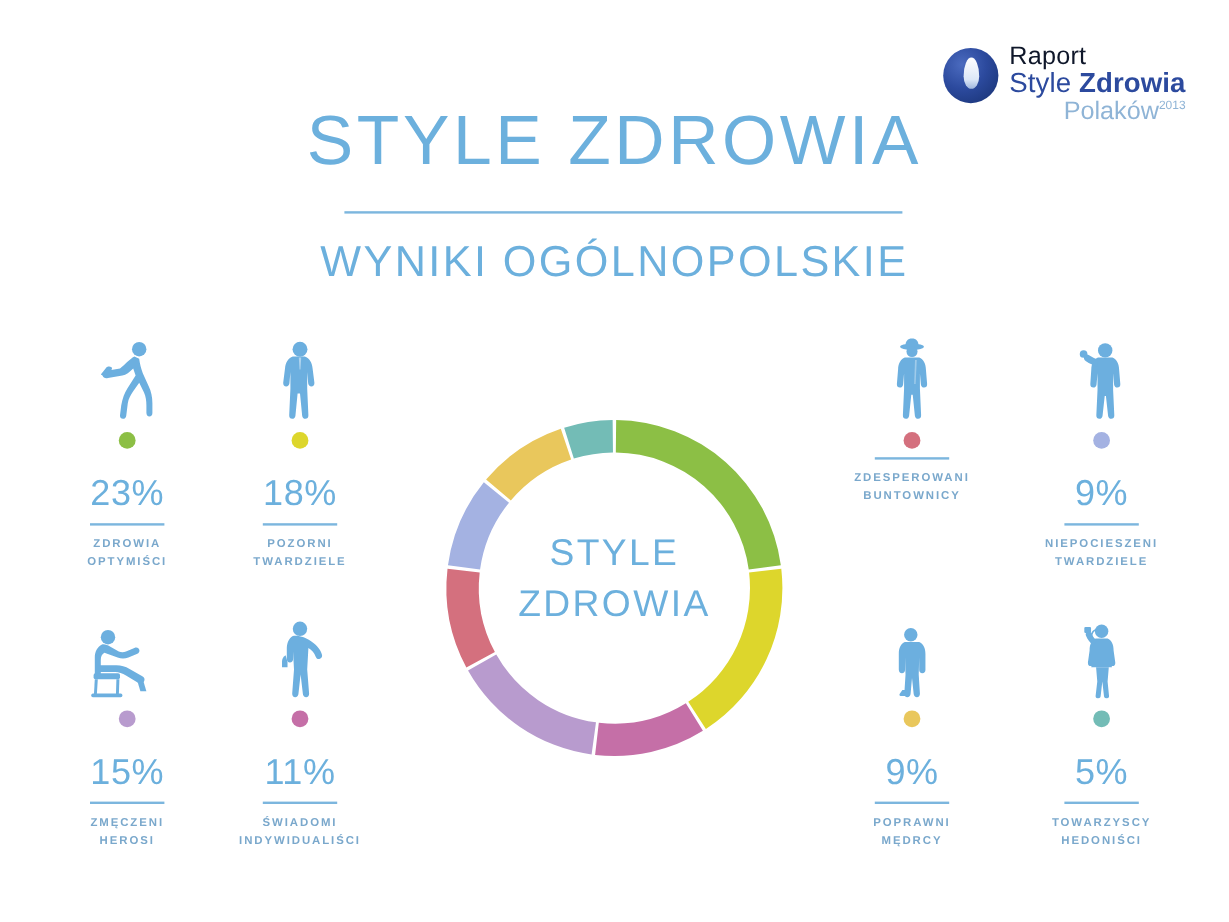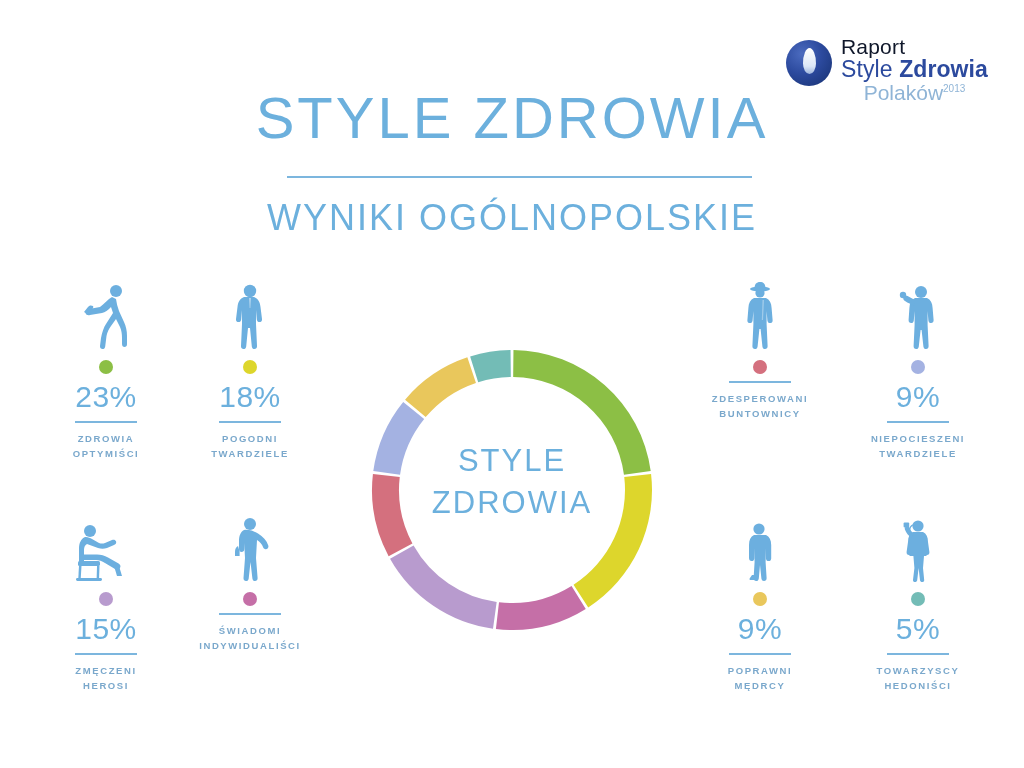--- a/index.html
+++ b/index.html
@@ -16,42 +16,42 @@
       background:radial-gradient(circle at 34% 30%, #4b6bbf 0%, #2c4a9e 45%, #16306f 100%);
       position:relative;flex:none;margin-top:4px;}
   #logo .mark:after{content:"";position:absolute;left:50%;top:18%;
       width:13px;height:26px;margin-left:-6.5px;border-radius:50% 50% 50% 50%/60% 60% 40% 40%;
       background:linear-gradient(180deg,#ffffff 0%,#dce7f7 70%,#9fb6dd 100%);}
   #logo .words{line-height:1.04;text-align:left;}
   #logo .l1{font-size:21px;color:#0f172a;letter-spacing:.2px;}
   #logo .l2{font-size:23px;color:#2c4a9e;letter-spacing:.1px;}
   #logo .l2 b{font-weight:bold;}
   #logo .l2 .thin{font-weight:400;}
-  #logo .l3{font-size:21px;color:#8fb4d6;text-align:center;}
+  #logo .l3{font-size:21px;color:#8fb4d6;text-align:right;}
   #logo .l3 sup{font-size:10px;color:#8fb4d6;vertical-align:super;}
 
   
   #title{position:absolute;top:84px;left:0;width:1024px;text-align:center;
       font-size:58px;letter-spacing:3px;color:#6cb0dd;font-weight:300;}
   #rule{position:absolute;top:176px;left:287px;width:465px;height:2px;background:#7cb6de;}
   #subtitle{position:absolute;top:197px;left:0;width:1024px;text-align:center;
       font-size:36px;letter-spacing:2px;color:#6cb0dd;font-weight:300;}
 
   
   #donut{position:absolute;left:352px;top:330px;width:320px;height:320px;}
   #donut svg{display:block;}
   #centerlabel{position:absolute;left:352px;top:440px;width:320px;text-align:center;
       color:#6cb0dd;font-size:31px;letter-spacing:2px;line-height:1.35;font-weight:300;}
 
   
   .card{position:absolute;width:160px;text-align:center;}
   .card .fig{height:72px;display:flex;align-items:flex-end;justify-content:center;}
   .card .fig svg{display:block;}
   .card .dot{width:14px;height:14px;border-radius:50%;margin:10px auto 0;}
-  .card .pct{font-size:30px;color:#6cb0dd;font-weight:300;margin-top:6px;letter-spacing:.5px;}
+  .card .pct{font-size:30px;color:#6cb0dd;font-weight:300;margin-top:21px;letter-spacing:.5px;}
   .card .ruleS{width:62px;height:2px;background:#7cb6de;margin:7px auto 9px;}
   .card .lbl{font-size:9.5px;font-weight:bold;color:#7aa8cc;letter-spacing:1.6px;line-height:1.55;}
 
   .p-tl1{left:26px;top:278px;}
   .p-tl2{left:170px;top:278px;}
   .p-bl1{left:26px;top:510px;}
   .p-bl2{left:170px;top:510px;}
   .p-tr1{left:680px;top:278px;}
   .p-tr2{left:838px;top:278px;}
   .p-br1{left:680px;top:510px;}
@@ -118,21 +118,21 @@
       <circle cx="20" cy="7" r="6.2"></circle>
       <path d="M14 13 C10 14.5 8 18 7.5 23 L6 35 C5.8 37 7 38 8.5 38 C10 38 11 37 11.2 35.4 L12 26 L12 40 L11 62 C10.9 64 12 65 13.5 65 C15 65 16 64 16.2 62.4 L18 44 L20 44 L21.8 62.4 C22 64 23 65 24.5 65 C26 65 27.1 64 27 62 L26 40 L26 26 L26.8 35.4 C27 37 28 38 29.5 38 C31 38 32.2 37 32 35 L30.5 23 C30 18 28 14.5 24 13 Z"></path>
       <path d="M19 14 L21 14 L20.4 24 L19.6 24 Z" fill="#ffffff" opacity=".45"></path>
     </g>
       </svg>
   </div>
   <div class="dot" style="background: rgb(221, 214, 44);"></div>
   <div class="pct">18%</div>
   <div class="ruleS"></div>
   <div class="lbl">
-    <div>POGODNI</div>
+    <div>POZORNI</div>
     <div>TWARDZIELE</div>
   </div>
 </div>
 
 <div class="card p-bl1">
   <div class="fig">
     <svg width="64" height="60" viewBox="0 0 64 60">
         <g fill="#6cafdf">
       <circle cx="16" cy="9" r="6"></circle>
       <path d="M11 15 C7 17 5 21 5 26 L5 40 L10 40 L10 28 C10 25 11 23 13 22 L24 26 C27 27 30 27 33 26 L40 23 C42 22.3 42.6 20.8 42 19.3 C41.4 17.8 39.8 17.2 38 18 L31 21 C29 21.8 27 21.8 25 21 L18 17 C16 15.8 13.5 14.6 11 15 Z"></path>
@@ -158,20 +158,21 @@
   <div class="fig">
     <svg width="44" height="66" viewBox="0 0 44 66">
         <g fill="#6cafdf">
       <circle cx="22" cy="8" r="6"></circle>
       <path d="M16 14 C12.5 16 11 20 11 25 L11 33 C11 35 12 36 13.6 36 C15.2 36 16.2 35 16.2 33.2 L16.2 27 L17 42 L15.5 62 C15.4 64 16.5 65 18 65 C19.5 65 20.5 64 20.7 62.4 L22.5 46 L24.4 62.4 C24.6 64 25.6 65 27.1 65 C28.6 65 29.7 64 29.6 62 L28 42 L29 24 C32 26 34 28 35 31 C35.6 32.8 37 33.6 38.6 33 C40.2 32.4 40.8 30.9 40.2 29.2 C38.6 24.4 35 20.6 30 17.6 C27 15.8 22 13.2 16 14 Z"></path>
       <path d="M10 30 C8 31.4 7 33 7 35.4 L7 40 L11.6 40 L11.6 35.6 Z"></path>
     </g>
       </svg>
   </div>
   <div class="dot" style="background: rgb(197, 111, 167);"></div>
+  <div class="pct">11%</div>
   <div class="ruleS"></div>
   <div class="lbl">
     <div>ŚWIADOMI</div>
     <div>INDYWIDUALIŚCI</div>
   </div>
 </div>
 
 <div class="card p-tr1">
   <div class="fig">
     <svg width="40" height="70" viewBox="0 0 40 70">

